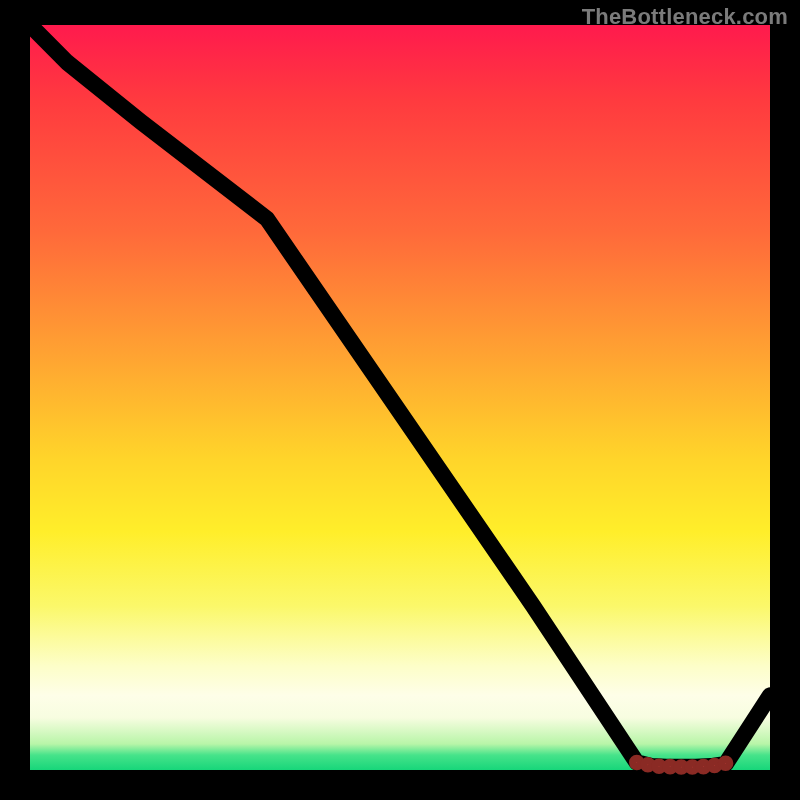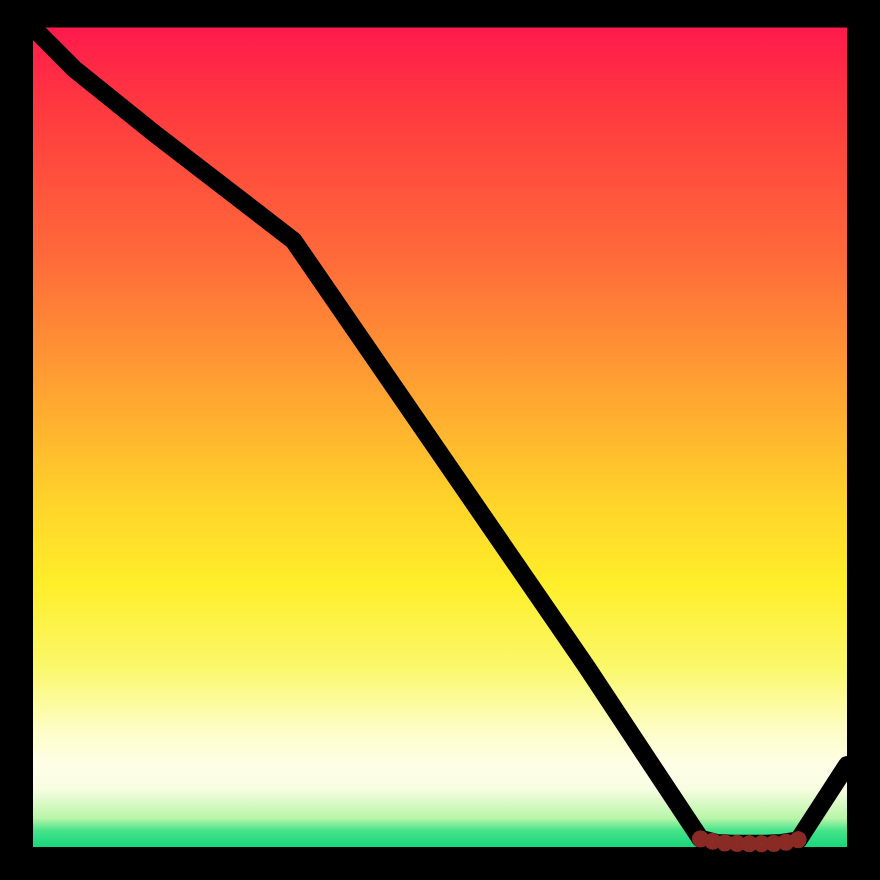--- a/index.html
+++ b/index.html
@@ -60,20 +60,21 @@
   .dot {
     fill: #c9403a;
     stroke: #8a2a24;
     stroke-width: 1;
   }
 </style>
 </head>
 <body>
 
 <div class="frame">
+  <div class="watermark">TheBottleneck.com</div>
   <div class="plot">
     <svg class="curve" viewBox="0 0 100 100" preserveAspectRatio="none">
       <path id="linePath" class="line-path" d="M0.00 0.00 L5.00 5.00 L15.00 13.00 L32.00 26.00 L50.00 52.00 L68.00 78.00 L82.00 99.00 L84.00 99.50 L86.00 99.60 L88.00 99.60 L90.00 99.60 L92.00 99.50 L94.00 99.20 L100.00 90.00"></path>
       <g id="dots">
           <ellipse cx="82.00" cy="99.00" rx="0.55" ry="0.55" class="dot"></ellipse>
           <ellipse cx="83.50" cy="99.30" rx="0.55" ry="0.55" class="dot"></ellipse>
           <ellipse cx="85.00" cy="99.50" rx="0.55" ry="0.55" class="dot"></ellipse>
           <ellipse cx="86.50" cy="99.55" rx="0.55" ry="0.55" class="dot"></ellipse>
           <ellipse cx="88.00" cy="99.60" rx="0.55" ry="0.55" class="dot"></ellipse>
           <ellipse cx="89.50" cy="99.60" rx="0.55" ry="0.55" class="dot"></ellipse>

